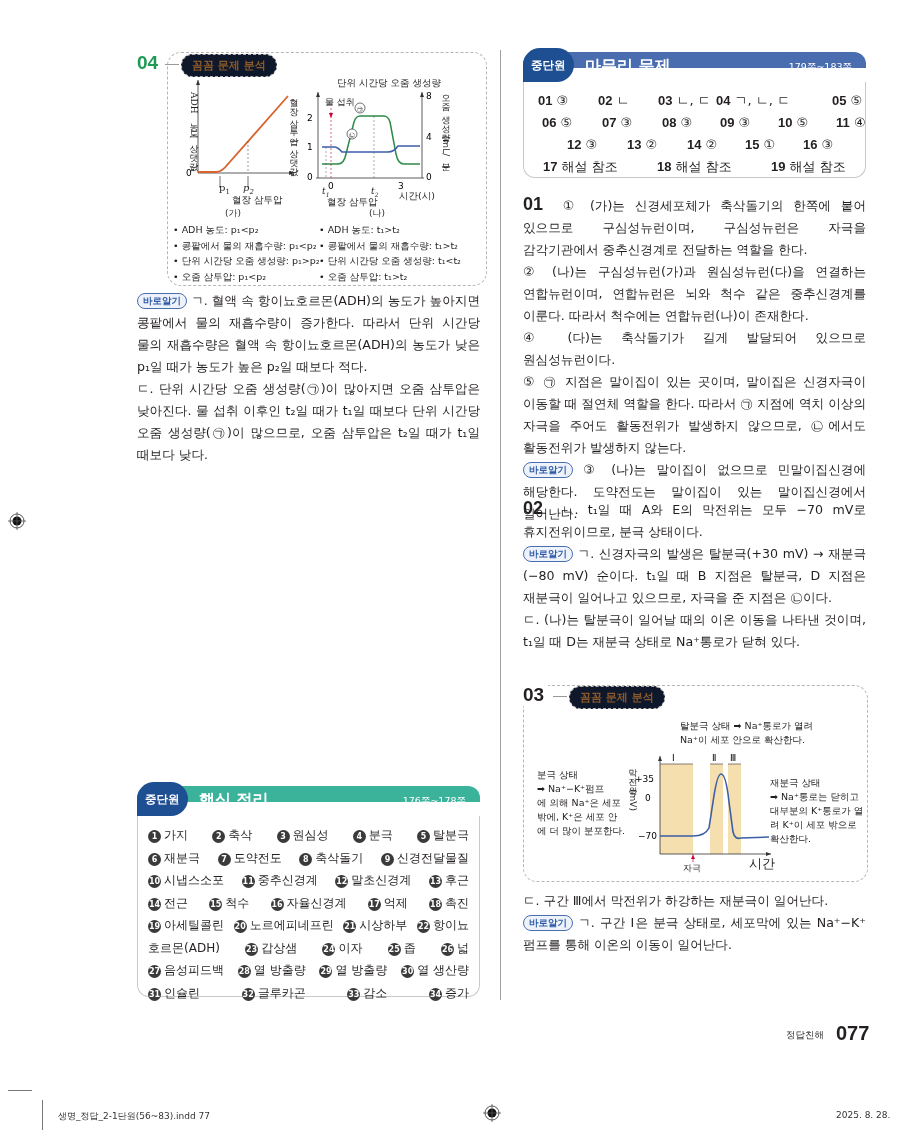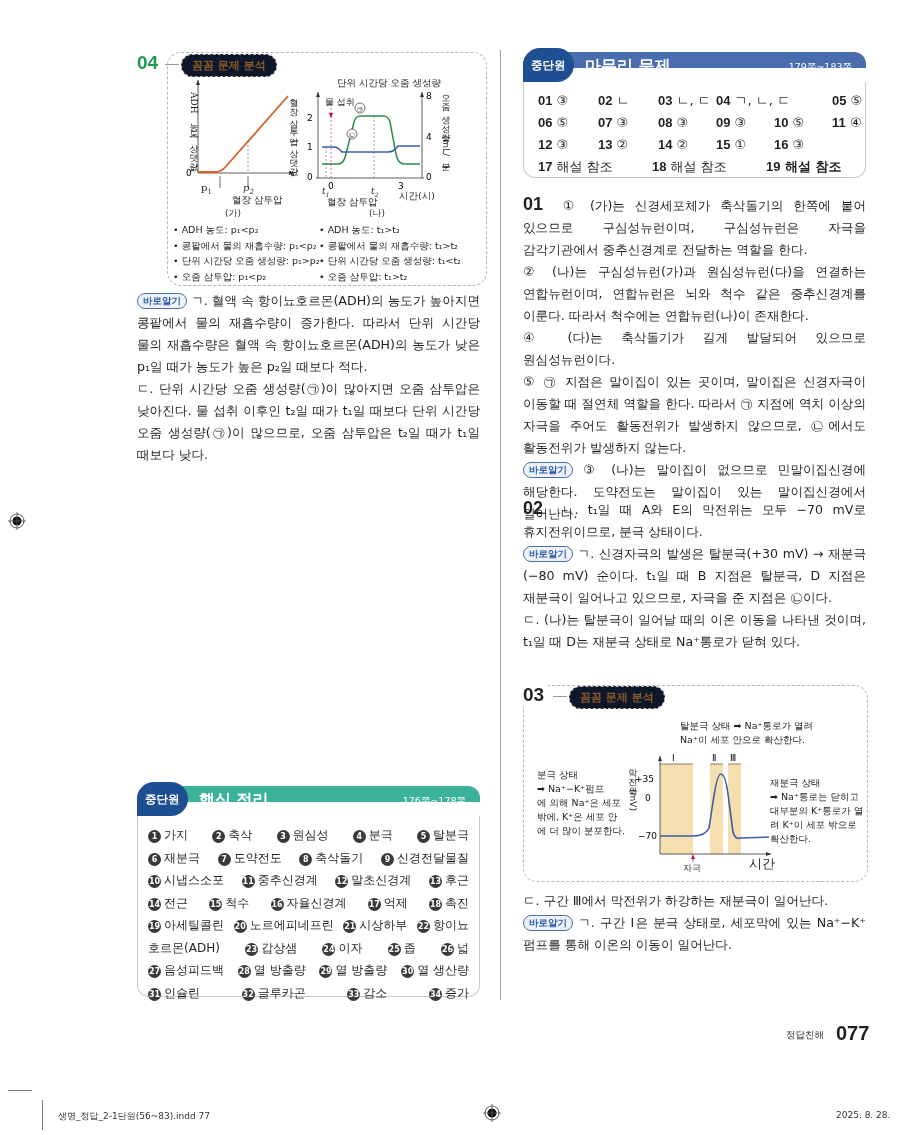--- a/index.html
+++ b/index.html
@@ -15,21 +15,21 @@
   .analysis-tag{position:absolute;border:1px dashed #b5b5b5;border-radius:12px;background:#0f172a;font-size:11px;font-weight:bold;color:#8b5a2b;padding:3px 10px;}
   .para{font-size:12.6px;line-height:22px;text-align:justify;word-break:keep-all;}
   .para p{margin:0;}
   .tag-pill{display:inline-block;border:1px solid #4a6fb0;color:#2f5aa6;border-radius:9px;font-size:9.5px;font-weight:bold;padding:0 5px;line-height:14px;background:#eef3fb;vertical-align:1px;}
   .hdr{position:absolute;height:16px;border-radius:12px 12px 0 0;color:#fff;}
   .hdr .pill{position:absolute;left:0;top:-4px;height:34px;border-radius:17px 17px 17px 0;background:#1f4f93;font-size:11.5px;font-weight:bold;padding:0 8px;line-height:34px;}
   .hdr .title{position:absolute;left:62px;top:4px;font-size:16px;font-weight:bold;}
   .hdr .pages{position:absolute;right:14px;top:9px;font-size:9.5px;}
   .panel-body{position:absolute;border:1px solid #c8c8c8;border-top:none;border-radius:0 0 12px 12px;}
   .ans-grid{position:absolute;left:14px;top:8px;font-size:13px;line-height:22px;}
-  .ans-row{display:flex;}
+  .ans-row{display:flex;justify-content:center;}
   .ans-item b{font-family:"Liberation Sans",sans-serif;}
   .core-grid{position:absolute;left:10px;top:8px;right:10px;font-size:12px;line-height:22.5px;}
   .core-row{display:flex;justify-content:space-between;}
   .cnum{display:inline-block;width:13px;height:13px;border-radius:50%;background:#3a3a3a;color:#fff;font-size:8px;text-align:center;line-height:13px;font-weight:bold;margin-right:3px;vertical-align:0px;}
   .chart-svg text{font-family:"DejaVu Sans","Liberation Sans",sans-serif;}
   .bullet-list{font-size:9.5px;line-height:15.5px;}
   .footer-text{position:absolute;font-size:9px;color:#333;}
   .crop{position:absolute;}
 </style>
 </head>
@@ -68,21 +68,21 @@
     <polygon points="132,95 127,93 127,97" fill="#333"></polygon>
     <line x1="36" y1="95" x2="36" y2="2" stroke="#333" stroke-width="0.8"></line>
     <polygon points="36,2 34,7 38,7" fill="#333"></polygon>
     <path d="M36,94 L54,94 Q60,94 66,86 L126,18" fill="none" stroke="#d9622b" stroke-width="1.8"></path>
     <line x1="86" y1="63" x2="86" y2="95" stroke="#555" stroke-width="0.6" stroke-dasharray="2,2"></line>
     <line x1="58" y1="110" x2="58" y2="98" stroke="#333" stroke-width="0.7"></line>
     <line x1="86" y1="110" x2="86" y2="98" stroke="#333" stroke-width="0.7"></line>
     <text x="24" y="98" font-size="9">0</text>
   </svg>
   <div class="serif" style="position:absolute;left:36px;top:92px;width:26px;font-size:9px;line-height:10px;writing-mode:vertical-rl;height:80px;">ADH 농도(상댓값)</div>
-  <div class="serif" style="position:absolute;left:64px;top:182px;font-size:10px;">p<sub style="font-size:7px">1</sub></div>
+  <div class="serif" style="position:absolute;left:82px;top:182px;font-size:10px;">p<sub style="font-size:7px">1</sub></div>
   <div class="serif" style="position:absolute;left:106px;top:182px;font-size:10px;font-style:italic;">p<sub style="font-size:7px">2</sub></div>
   <div style="position:absolute;left:95px;top:194px;font-size:9.5px;">혈장 삼투압</div>
   <div style="position:absolute;left:88px;top:207px;font-size:9px;">(가)</div>
 
   <div style="position:absolute;left:200px;top:77px;font-size:9.5px;">단위 시간당 오줌 생성량</div>
   <svg class="chart-svg" style="position:absolute;left:165px;top:88px;" width="150" height="112" viewBox="0 0 150 112">
     <line x1="14" y1="90" x2="122" y2="90" stroke="#333" stroke-width="0.8"></line>
     <line x1="16" y1="90" x2="16" y2="4" stroke="#333" stroke-width="0.8"></line>
     <polygon points="16,4 14,9 18,9" fill="#333"></polygon>
     <line x1="120" y1="90" x2="120" y2="4" stroke="#333" stroke-width="0.8"></line>
@@ -221,21 +221,21 @@
         <div class="ans-row">
           <span class="ans-item" style="width: 60px; display: inline-block;"><b>12</b> <span>③</span></span>
           <span class="ans-item" style="width: 60px; display: inline-block;"><b>13</b> <span>②</span></span>
           <span class="ans-item" style="width: 58px; display: inline-block;"><b>14</b> <span>②</span></span>
           <span class="ans-item" style="width: 58px; display: inline-block;"><b>15</b> <span>①</span></span>
           <span class="ans-item" style="width: 58px; display: inline-block;"><b>16</b> <span>③</span></span>
         </div>
         <div class="ans-row">
           <span class="ans-item" style="width: 114px; display: inline-block;"><b>17</b> <span>해설 참조</span></span>
           <span class="ans-item" style="width: 114px; display: inline-block;"><b>18</b> <span>해설 참조</span></span>
-          <span class="ans-item" style="width: 114px; display: inline-block; font-weight: bold;"><b>19</b> <span>해설 참조</span></span>
+          <span class="ans-item" style="width: 114px; display: inline-block;"><b>19</b> <span>해설 참조</span></span>
         </div>
       </div>
   </div>
 
   <div class="para" style="position:absolute;left:0;top:193px;width:343px;">
     <p><span class="qnum" style="font-size:18px;">01</span>&nbsp; <span>① (가)는 신경세포체가 축삭돌기의 한쪽에 붙어 있으므로 구심성뉴런이며, 구심성뉴런은 자극을 감각기관에서 중추신경계로 전달하는 역할을 한다.</span></p>
     <p>② (나)는 구심성뉴런(가)과 원심성뉴런(다)을 연결하는 연합뉴런이며, 연합뉴런은 뇌와 척수 같은 중추신경계를 이룬다. 따라서 척수에는 연합뉴런(나)이 존재한다.</p>
     <p>④ (다)는 축삭돌기가 길게 발달되어 있으므로 원심성뉴런이다.</p>
     <p>⑤ ㉠ 지점은 말이집이 있는 곳이며, 말이집은 신경자극이 이동할 때 절연체 역할을 한다. 따라서 ㉠ 지점에 역치 이상의 자극을 주어도 활동전위가 발생하지 않으므로, ㉡에서도 활동전위가 발생하지 않는다.</p>
     <p><span class="tag-pill">바로알기</span> <span>③ (나)는 말이집이 없으므로 민말이집신경에 해당한다. 도약전도는 말이집이 있는 말이집신경에서 일어난다.</span></p>

